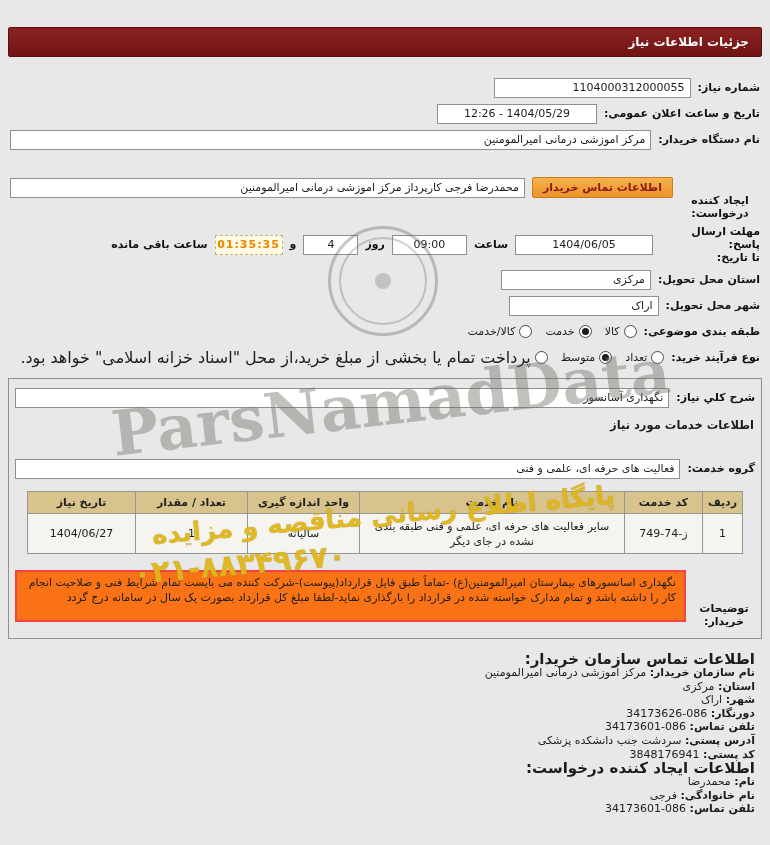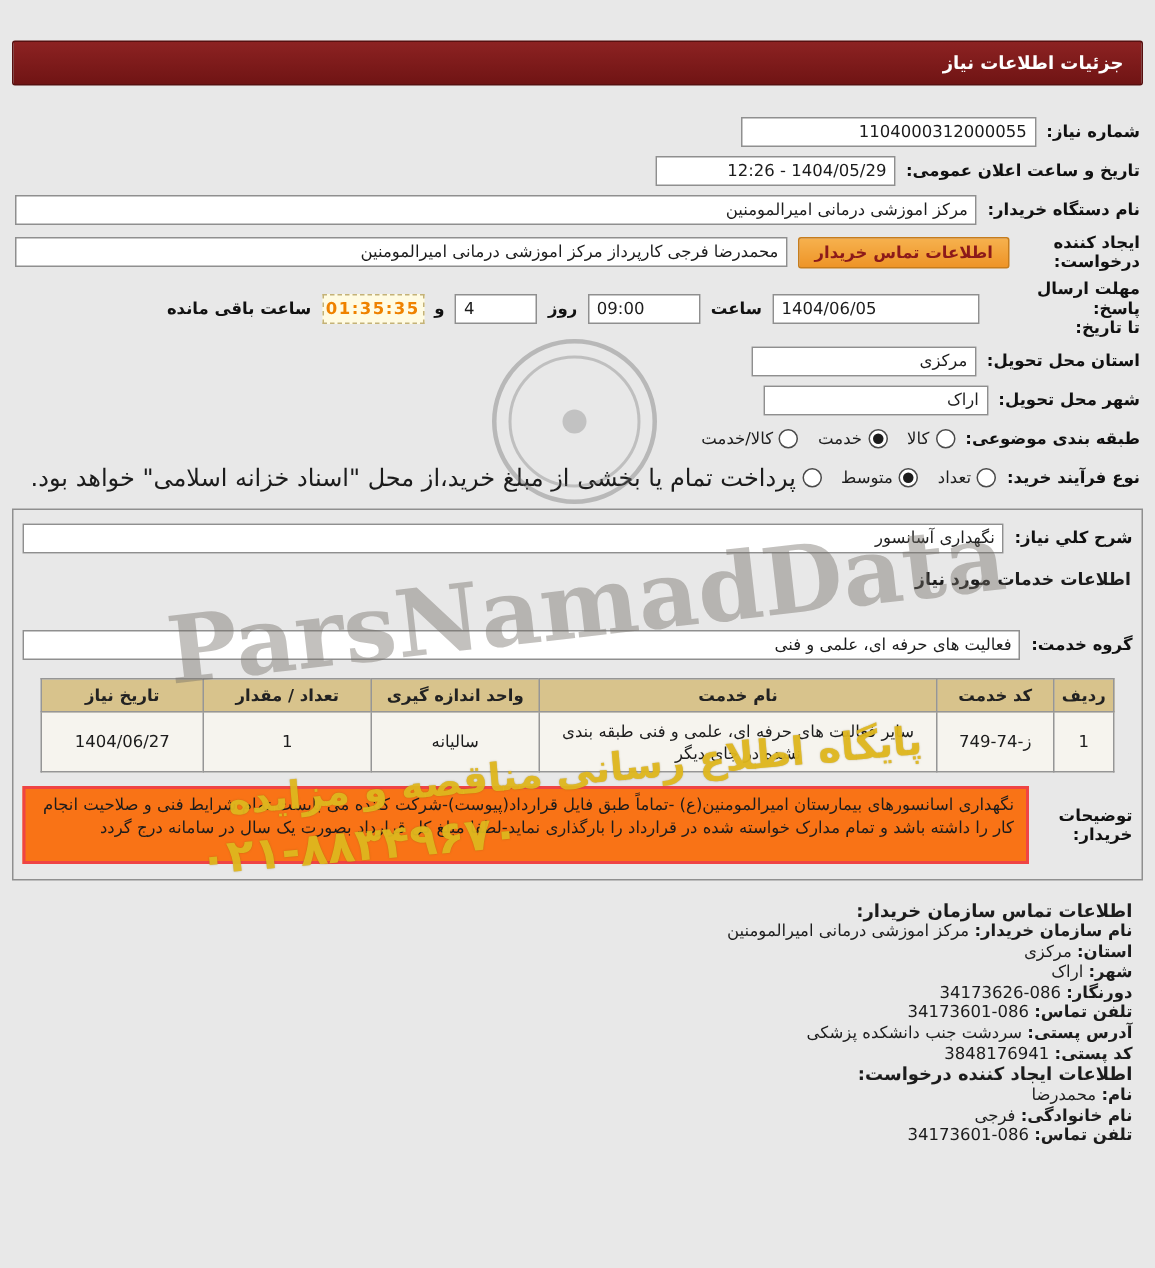--- a/index.html
+++ b/index.html
@@ -15,28 +15,28 @@
     height:30px; border:1px solid #571010; border-radius:2px;
     background:linear-gradient(#8c2222 0%, #701414 100%);
     display:flex; align-items:center; padding:0 12px;
   }
   .header-title { color:#fff; font-weight:bold; font-size:12px; }
 
   .form-rows { margin-top:20px; padding:0 2px; }
   .row { display:flex; align-items:center; margin-bottom:5px; min-height:21px; }
   .lbl { font-weight:bold; color:#111; margin-left:7px; white-space:nowrap; }
   .lbl.stack { display:flex; flex-direction:column; line-height:13px; text-align:right; white-space:normal; }
-  .lbl.wrap { white-space:normal; line-height:13px; text-align:right; }
+  .lbl.wrap { white-space:normal; line-height:13px; text-align:center;margin-top:39px; }
 
   .field {
     background:#fff; border:1px solid #8f8f8f; height:20px; line-height:18px;
     padding:0 5px; overflow:hidden; white-space:nowrap;
   }
   .t-right { text-align:right; }
-  .t-center { }
+  .t-center { text-align:center; }
   .ltr { direction:ltr; }
   .grow { flex:1; }
 
   .btn-contact {
     background:linear-gradient(#f6b14e,#ee9427); border:1px solid #c77d1c; border-radius:2px;
     color:#8c1a1a; font-weight:bold; height:21px; line-height:19px;
     padding:0 10px; margin-left:7px; white-space:nowrap; cursor:pointer;
   }
 
   .countdown {
@@ -70,21 +70,21 @@
   .c-row { width:40px; } .c-code { width:78px; } .c-unit { width:112px; }
   .c-qty { width:112px; } .c-date { width:108px; }
 
   .notes-row { display:flex; align-items:center; margin:9px 2px 0; }
   .notes-box {
     flex:1; background:#f97316; border:2px solid #ef4444; min-height:52px;
     padding:3px 8px; line-height:15px; text-align:right;
   }
 
   .contact { margin-top:13px; padding:0 7px; }
-  .ctitle { font-weight:bold; font-size:12px; line-height:14px; }
+  .ctitle { font-weight:bold; font-size:15px; line-height:14px; }
   .cline { line-height:13.6px;text-align:right; }
   .cl { font-weight:bold; }
 
   
   .wm { position:absolute; pointer-events:none; z-index:40; }
   .wm-stamp { left:328px; top:226px; width:110px; height:110px;
     border:3px solid rgba(105,105,105,.38); border-radius:50%; }
   .wm-stamp::before { content:""; position:absolute; inset:8px;
     border:2px solid rgba(105,105,105,.32); border-radius:50%; }
   .wm-stamp::after { content:""; position:absolute; left:44px; top:44px; width:16px; height:16px;

